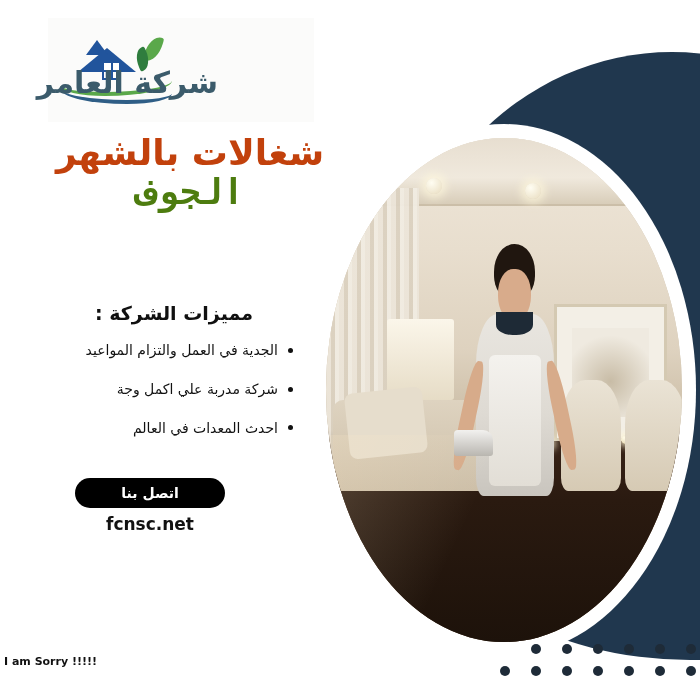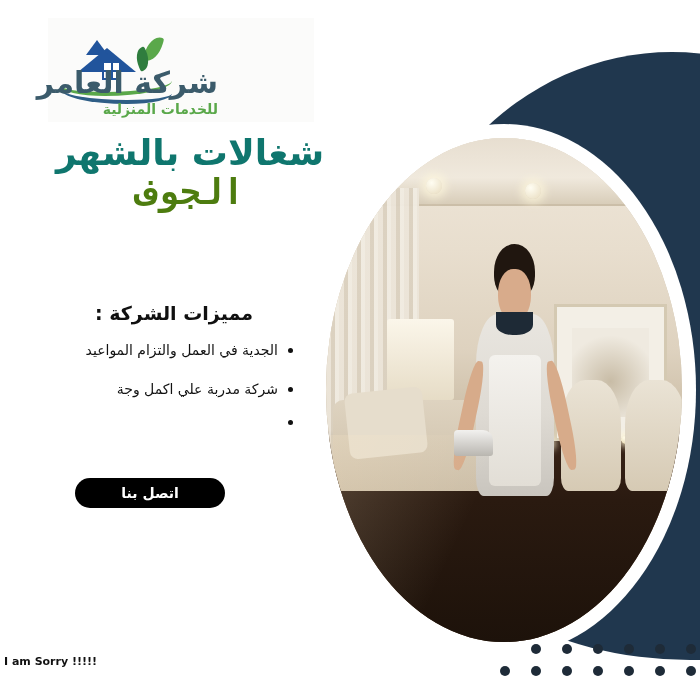--- a/index.html
+++ b/index.html
@@ -298,21 +298,21 @@
     position: absolute;
     left: 40px; top: 132px;
     width: 300px;
     text-align: center;
     z-index: 6;
   }
   .headline-l1 {
     font-family: "DejaVu Sans", "Liberation Sans", sans-serif;
     font-size: 36px;
     font-weight: 700;
-    color: #0f766e;
+    color: #c2410c;
     line-height: 1.18;
     white-space: nowrap;
     letter-spacing: 0.5px;
   }
   .headline-l2 {
     font-family: Liberation Mono, monospace;
     font-size: 36px;
     font-weight: 700;
     color: #4d7c0f;
     line-height: 1.18;
@@ -480,21 +480,20 @@
         <div class="lm-house">
           <div class="lm-roof-main"></div>
           <div class="lm-roof-dormer"></div>
           <div class="lm-window"></div>
         </div>
         <div class="lm-leaf-a"></div>
         <div class="lm-leaf-b"></div>
       </div>
       <div class="logo-text-wrap">
         <div class="logo-title">شركة العامر</div>
-        <div class="logo-sub">للخدمات المنزلية</div>
       </div>
     </div>
   </div>
 
   <div class="headline">
     <div class="headline-l1">شغالات بالشهر</div>
     <div class="headline-l2">الجوف</div>
   </div>
 
   <div class="features">
@@ -505,27 +504,29 @@
       <span class="feature-text">الجدية في العمل والتزام المواعيد</span>
     </div>
 
     <div class="feature-item">
       <span class="feature-bullet"></span>
       <span class="feature-text">شركة مدربة علي اكمل وجة</span>
     </div>
 
     <div class="feature-item">
       <span class="feature-bullet"></span>
+      <span class="feature-text">احدث المعدات في العالم</span>
     </div>
   </div>
 
   <button class="cta-button">
     <span class="cta-label">اتصل بنا</span>
   </button>
 
+  <div class="website">fcnsc.net</div>
 
   <div class="dot-grid">
     <div class="dot-row row-1">
         <span class="dot" style="background: rgb(30, 43, 56);"></span>
         <span class="dot" style="background: rgb(30, 43, 56);"></span>
         <span class="dot" style="background: rgb(30, 43, 56);"></span>
         <span class="dot" style="background: rgb(30, 43, 56);"></span>
         <span class="dot" style="background: rgb(30, 43, 56);"></span>
         <span class="dot" style="background: rgb(30, 43, 56);"></span>
       </div>

